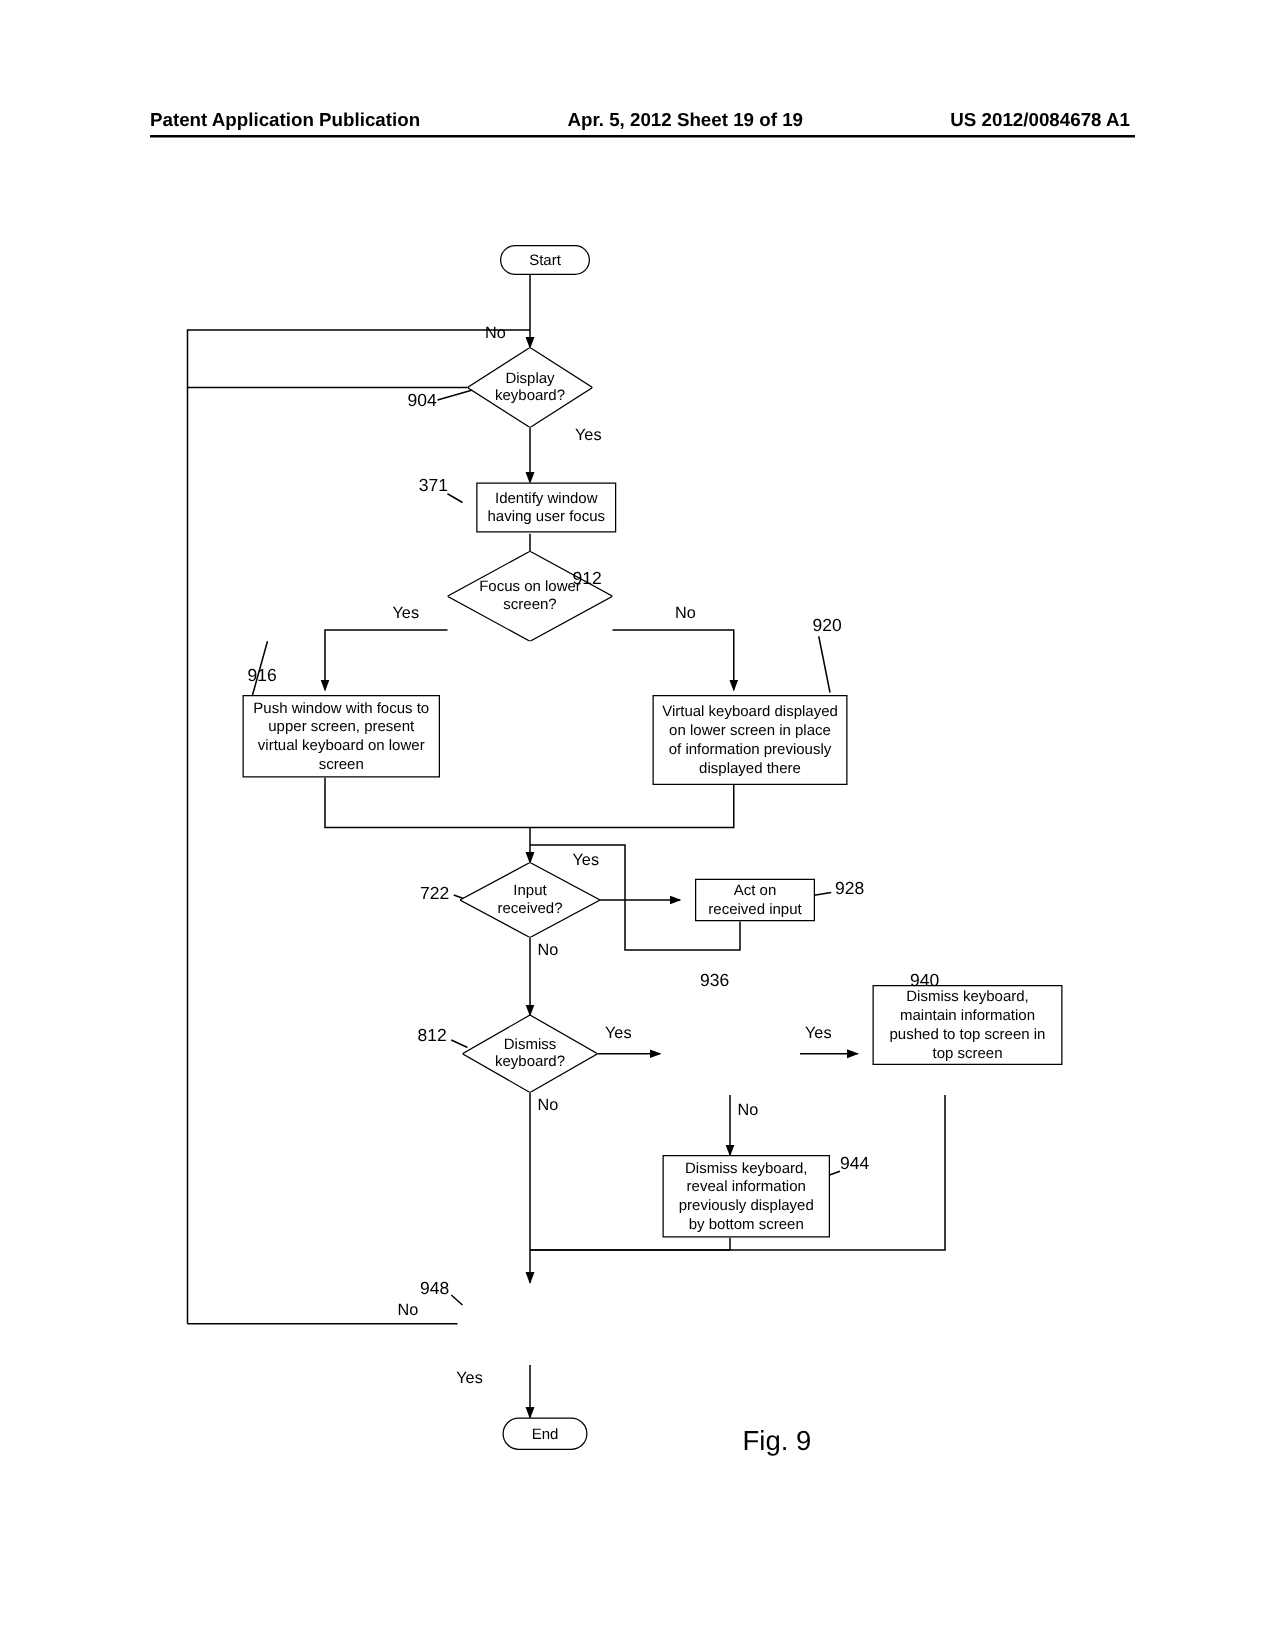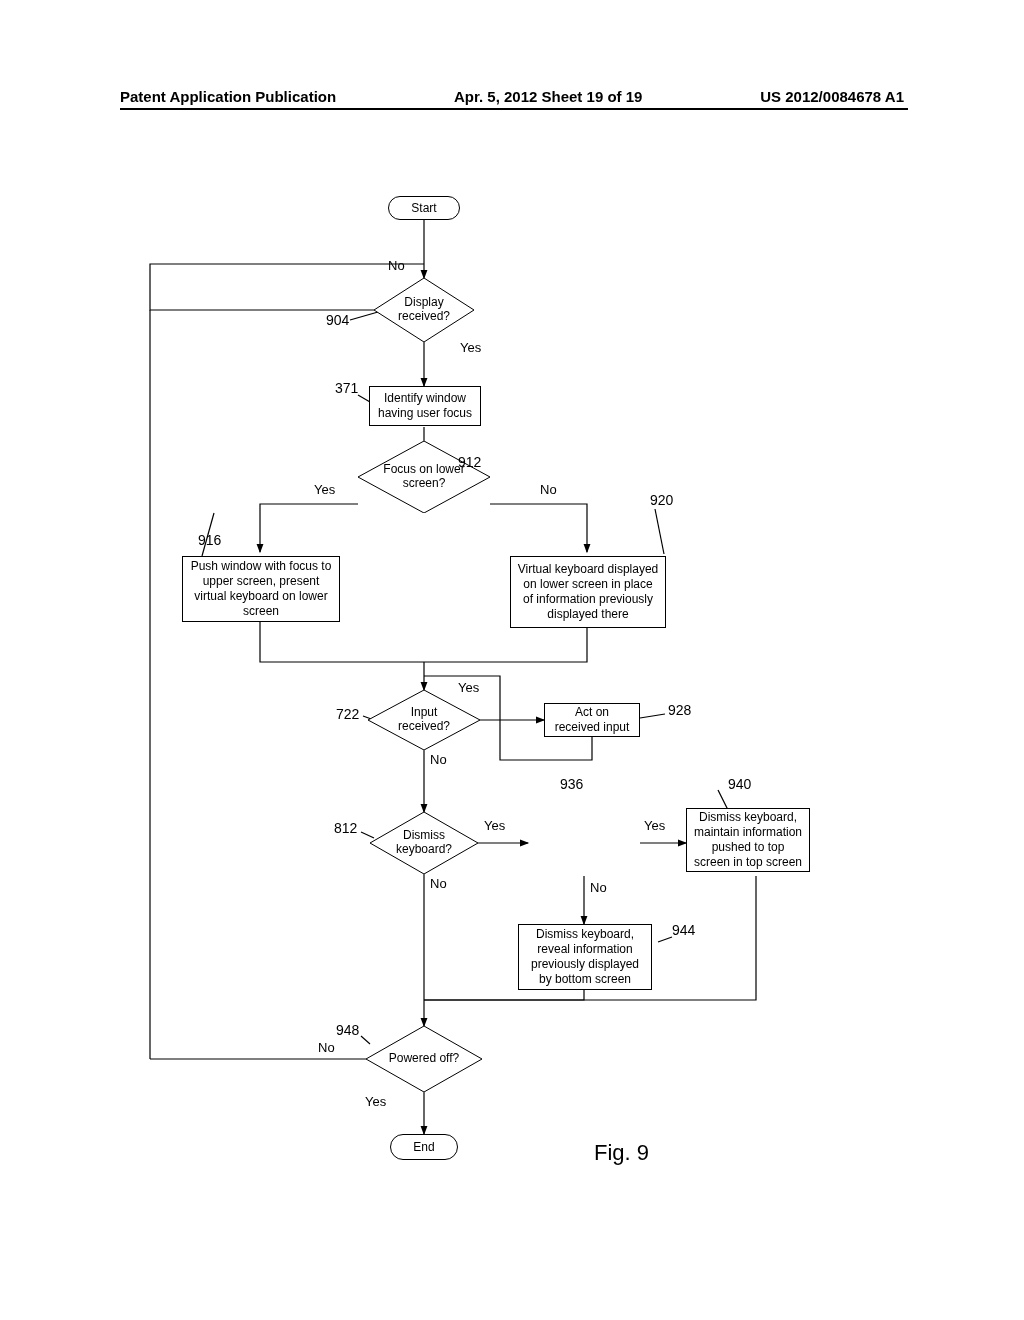--- a/index.html
+++ b/index.html
@@ -37,20 +37,21 @@
   svg { position: absolute; top: 0; left: 0; }
   .node {
     position: absolute;
     font-size: 12px;
     text-align: center;
     display: flex;
     align-items: center;
     justify-content: center;
     line-height: 1.25;
     background: #fff;
+    margin-left: 12px;
   }
   .terminator {
     border: 1px solid #000;
     border-radius: 999px;
     padding: 4px 18px;
   }
   .process {
     border: 1px solid #000;
     padding: 4px 6px;
   }
@@ -160,21 +161,21 @@
 </svg>
 
 <div class="node terminator" style="left:388px; top:196px; width:72px; height:24px;">
       <span>Start</span>
     </div>
 
 <div class="diamond-wrap" style="left:374px; top:278px; width:100px; height:64px;">
   <svg class="diamond-shape" viewBox="0 0 100 64">
         <polygon points="50,0 100,32 50,64 0,32" fill="#fff" stroke="#000"></polygon>
       </svg>
-  <div class="diamond-text">Display received?</div>
+  <div class="diamond-text">Display keyboard?</div>
 </div>
 
 <div class="node process" style="left:369px; top:386px; width:112px; height:40px;">
       <span>Identify window having user focus</span>
     </div>
 
 <div class="diamond-wrap" style="left:358px; top:441px; width:132px; height:72px;">
   <svg class="diamond-shape" viewBox="0 0 132 72">
         <polygon points="66,0 132,36 66,72 0,36" fill="#fff" stroke="#000"></polygon>
       </svg>
@@ -201,34 +202,28 @@
     </div>
 
 <div class="diamond-wrap" style="left:370px; top:812px; width:108px; height:62px;">
   <svg class="diamond-shape" viewBox="0 0 108 62">
         <polygon points="54,0 108,31 54,62 0,31" fill="#fff" stroke="#000"></polygon>
       </svg>
   <div class="diamond-text">Dismiss keyboard?</div>
 </div>
 
 
-<div class="node process" style="left:686px; top:808px; width:124px; height:64px;">
+<div class="node process" style="left:686px; top:788px; width:152px; height:64px;">
       <span>Dismiss keyboard, maintain information pushed to top screen in top screen</span>
     </div>
 
 <div class="node process" style="left:518px; top:924px; width:134px; height:66px;">
       <span>Dismiss keyboard, reveal information previously displayed by bottom screen</span>
     </div>
 
-<div class="diamond-wrap" style="left:366px; top:1026px; width:116px; height:66px;">
-  <svg class="diamond-shape" viewBox="0 0 116 66">
-        <polygon points="58,0 116,33 58,66 0,33" fill="#fff" stroke="#000"></polygon>
-      </svg>
-  <div class="diamond-text">Powered off?</div>
-</div>
 
 <div class="node terminator" style="left:390px; top:1134px; width:68px; height:26px;">
       <span>End</span>
     </div>
 
 <div class="label" style="left:388px; top:258px;">No</div>
 <div class="label" style="left:460px; top:340px;">Yes</div>
 <div class="label" style="left:314px; top:482px;">Yes</div>
 <div class="label" style="left:540px; top:482px;">No</div>
 <div class="label" style="left:458px; top:680px;">Yes</div>

